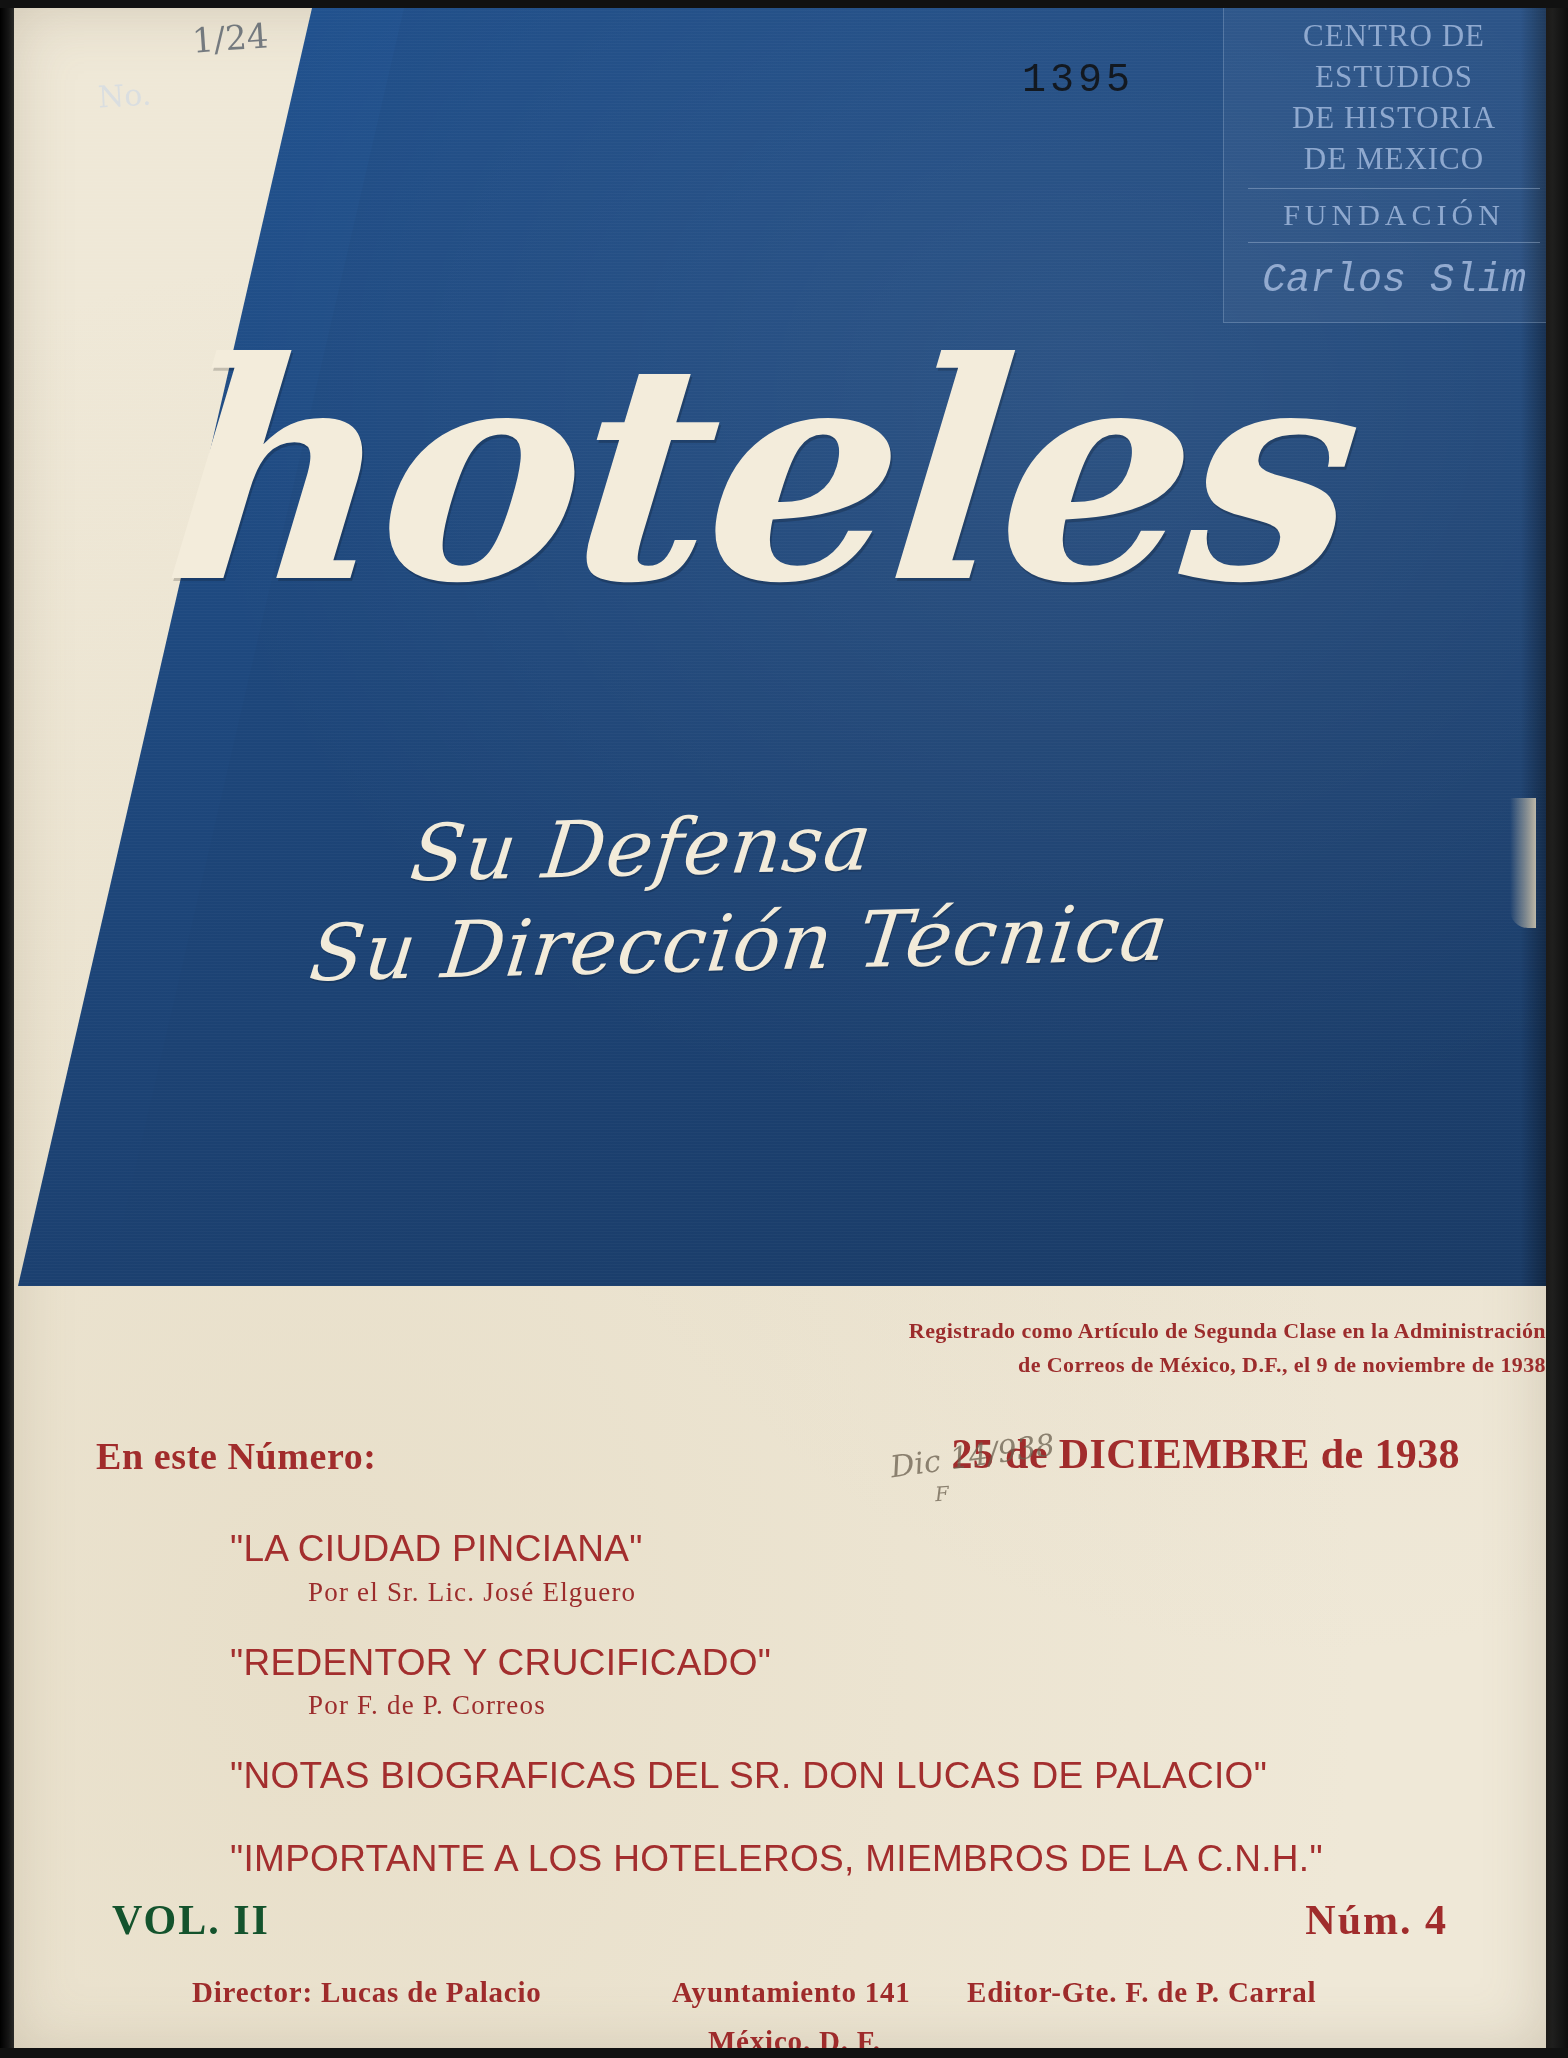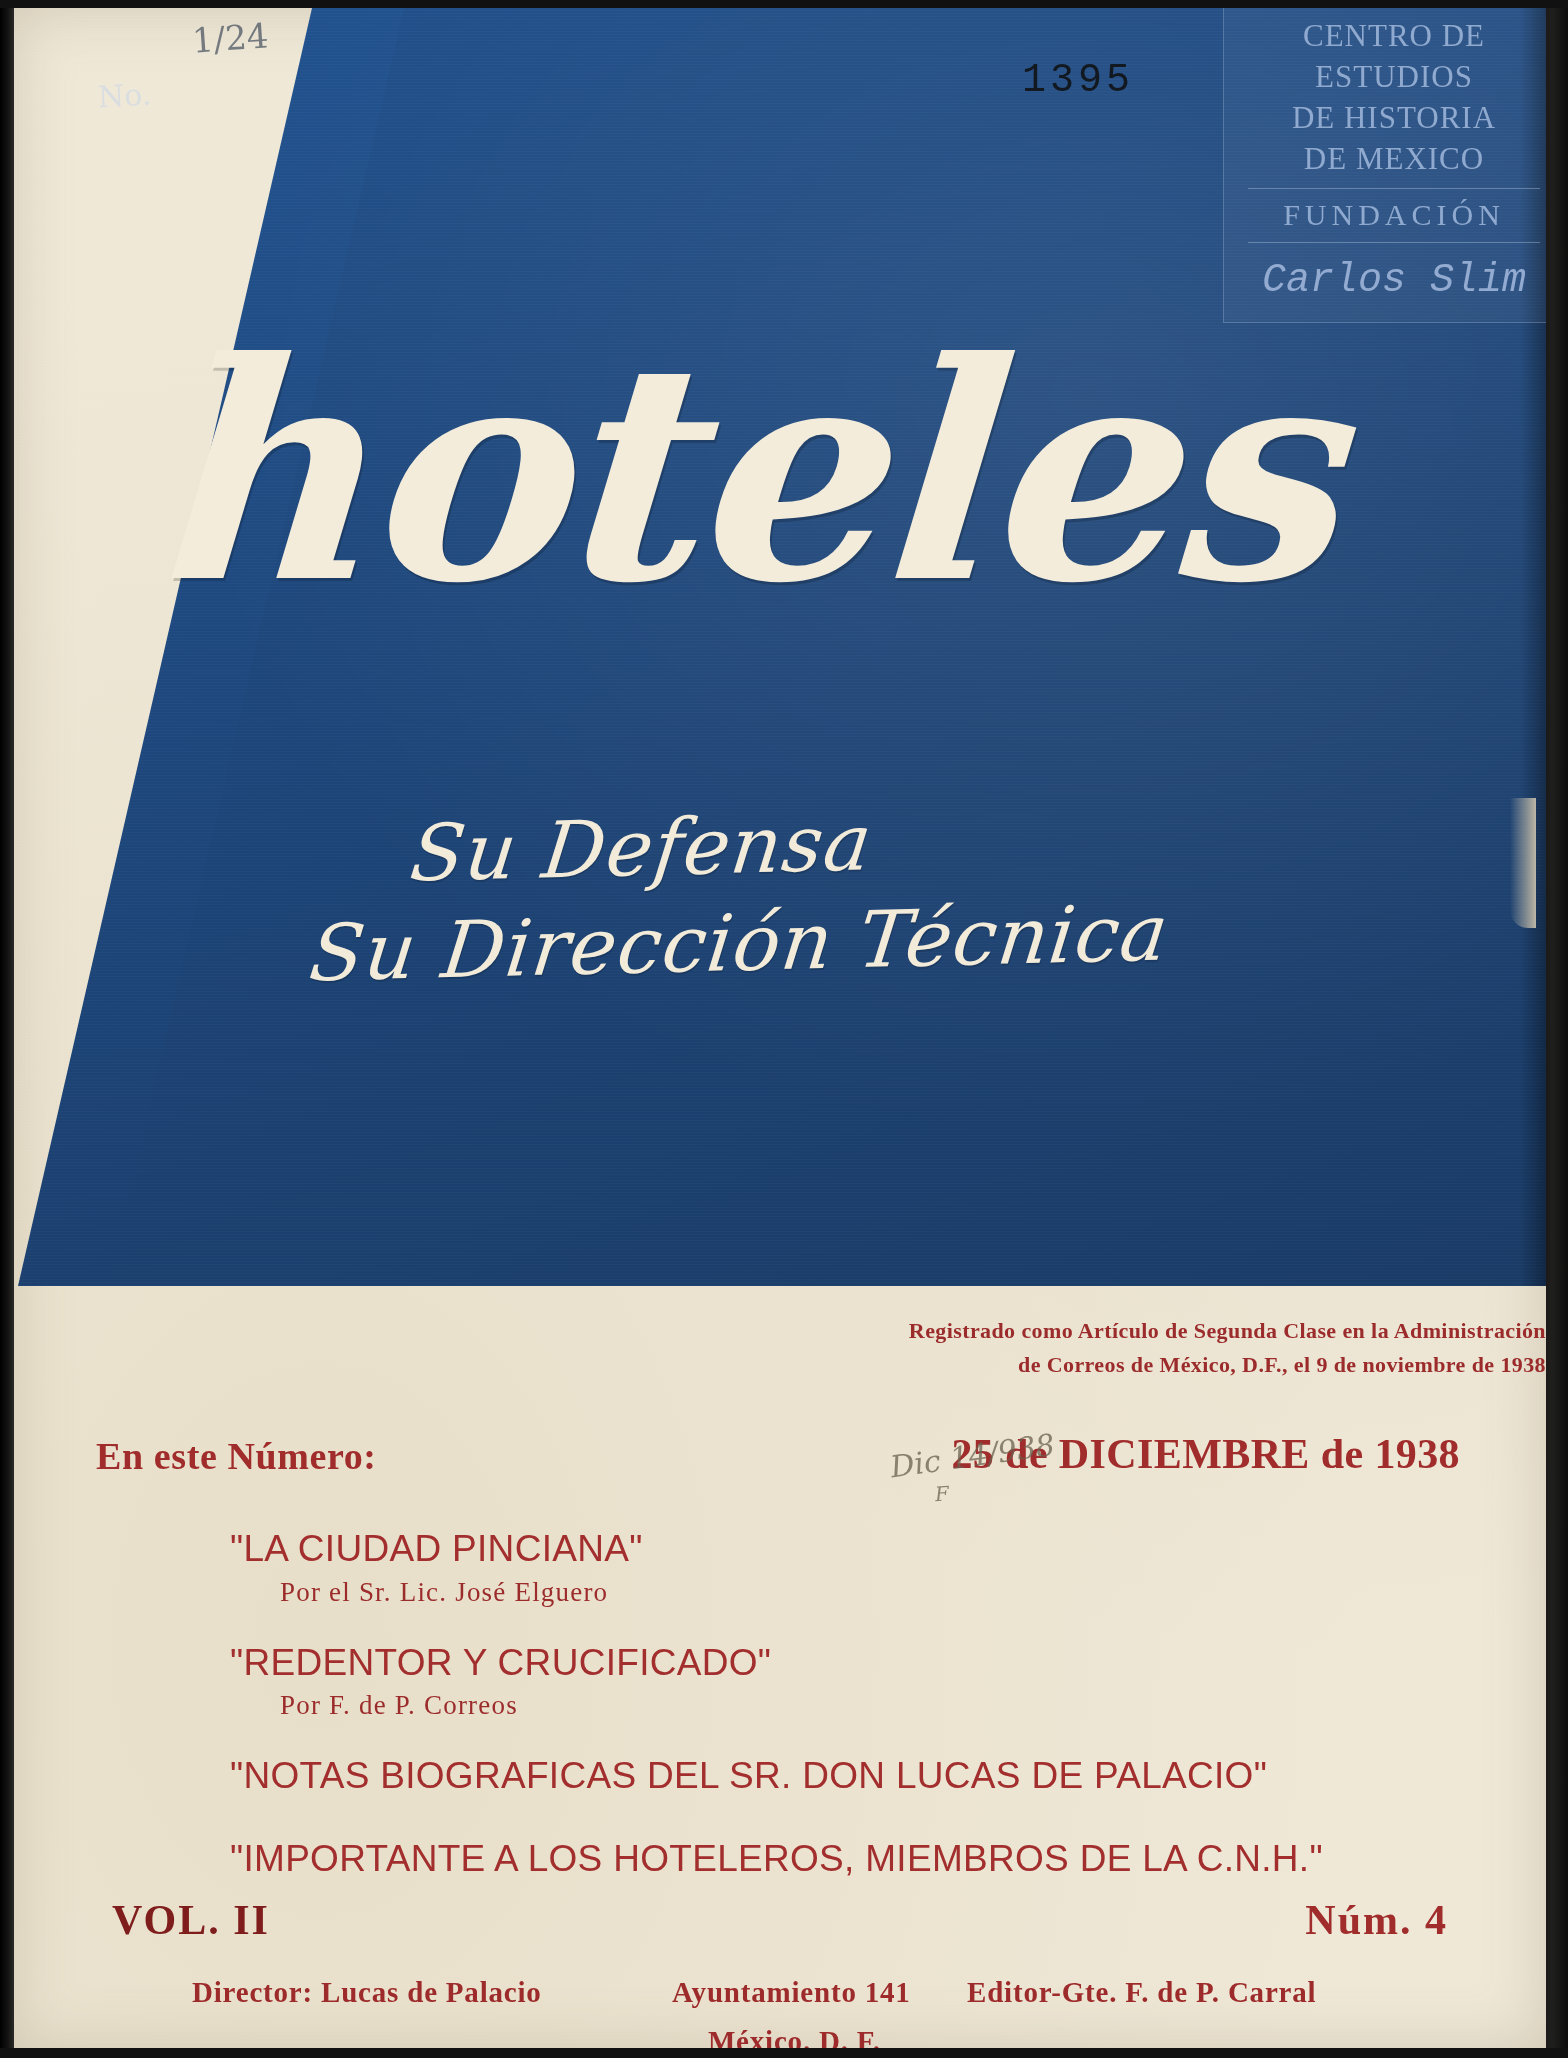--- a/index.html
+++ b/index.html
@@ -245,38 +245,38 @@
     font-family: "Liberation Sans", sans-serif;
     font-size: 37px;
     color: #a32e2e;
     letter-spacing: 0.3px;
     line-height: 1.15;
   }
   .toc-author {
     font-family: "Liberation Serif", serif;
     font-size: 27px;
     color: #9c2c2c;
-    margin-left: 50px;
+    margin-left: 78px;
     margin-top: 6px;
     letter-spacing: 1.2px;
   }
   .toc-item.solo { margin-bottom: 40px; }
   .vol-row {
     position: absolute;
     left: 0;
     top: 610px;
     width: 1534px;
   }
   .vol {
     position: absolute;
     left: 100px;
     font-family: "Liberation Serif", serif;
     font-weight: 700;
     font-size: 42px;
-    color: #7f1d1d;
+    color: #14532d;
     letter-spacing: 2px;
   }
   .num {
     position: absolute;
     right: 98px;
     font-family: "Liberation Serif", serif;
     font-weight: 700;
     font-size: 42px;
     color: #a02c2c;
     letter-spacing: 2px;

